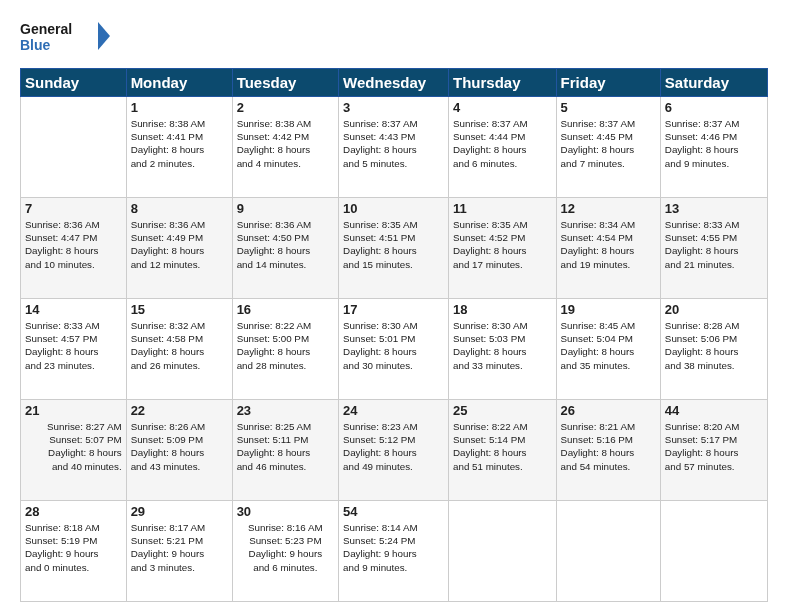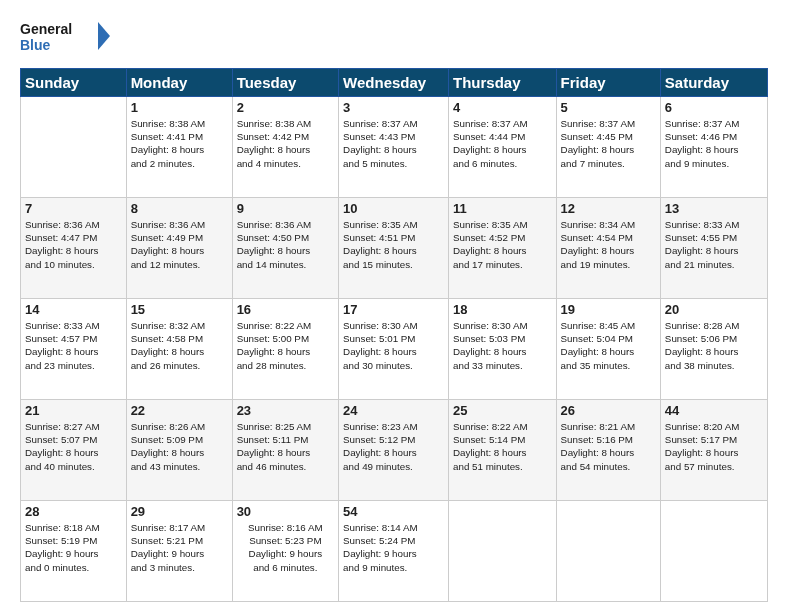--- a/index.html
+++ b/index.html
@@ -255,21 +255,21 @@
             <span class="day-num">20</span>
             <div class="day-info" style="white-space: pre-line;">Sunrise: 8:28 AM
 Sunset: 5:06 PM
 Daylight: 8 hours
 and 38 minutes.</div>
           </td>
         </tr>
         <tr>
           <td>
             <span class="day-num">21</span>
-            <div class="day-info" style="white-space: pre-line;">Sunrise: 8:27 AM
+            <div class="day-info" style="white-space: pre-line; text-align: right;">Sunrise: 8:27 AM
 Sunset: 5:07 PM
 Daylight: 8 hours
 and 40 minutes.</div>
           </td>
           <td>
             <span class="day-num">22</span>
             <div class="day-info" style="white-space: pre-line;">Sunrise: 8:26 AM
 Sunset: 5:09 PM
 Daylight: 8 hours
 and 43 minutes.</div>

